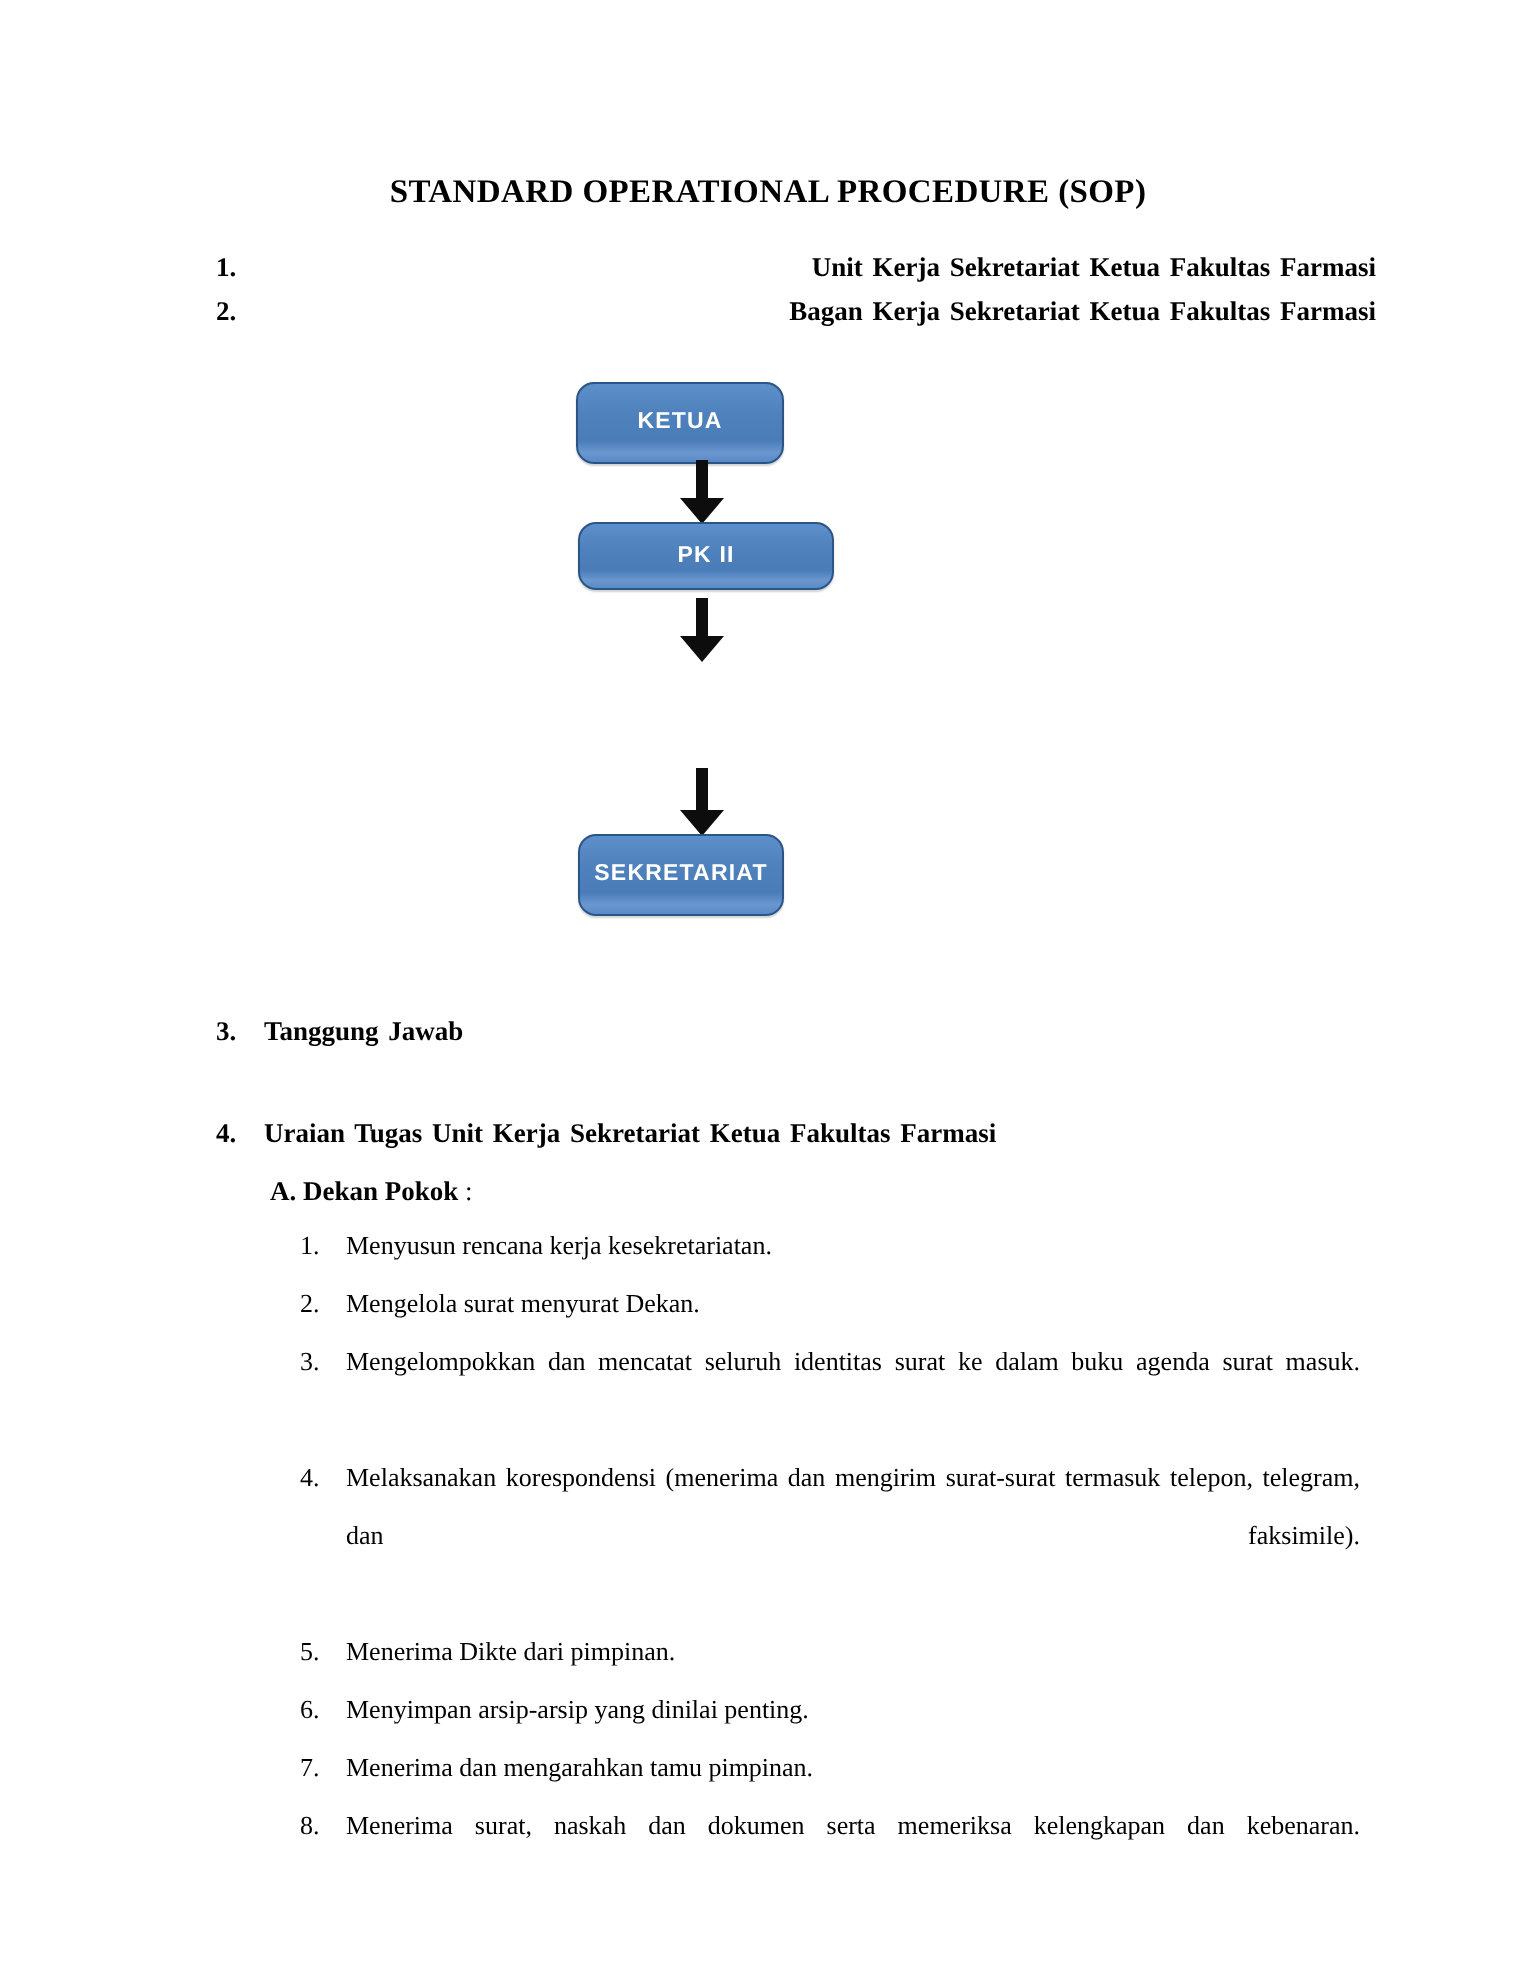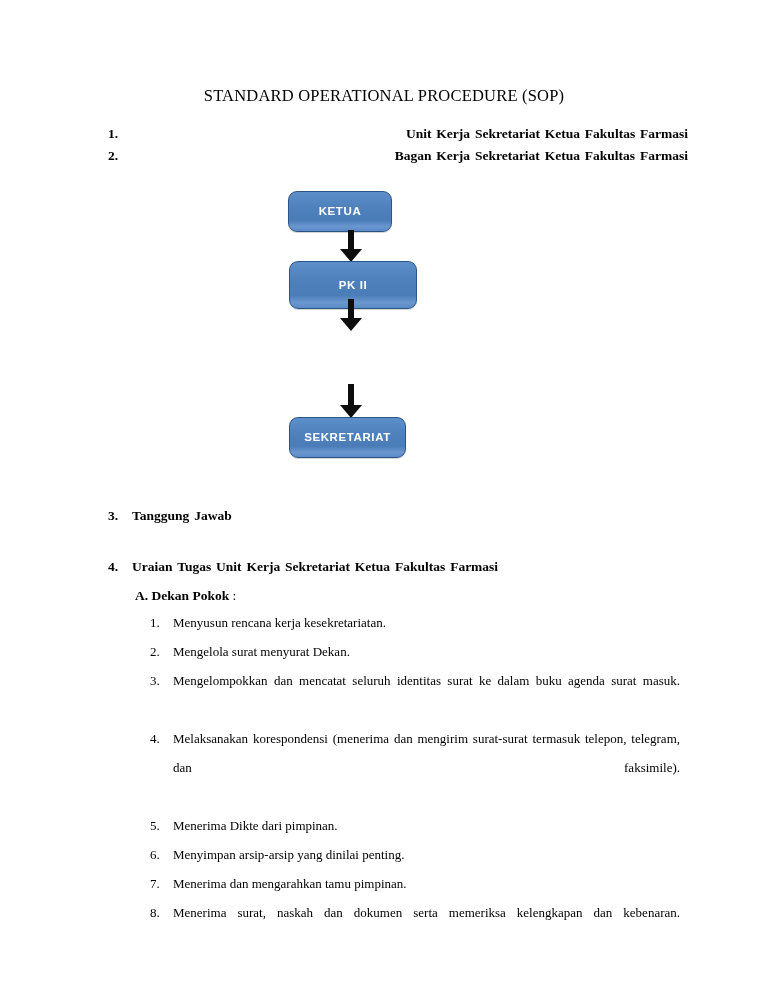--- a/index.html
+++ b/index.html
@@ -25,21 +25,21 @@
   }
 
   
   .doc-title {
     position: absolute;
     left: 0;
     top: 86px;
     width: 768px;
     text-align: center;
     font-size: 16.5px;
-    font-weight: normal;
+    font-weight: bold;
     letter-spacing: 0.2px;
   }
 
   
   .top-list {
     position: absolute;
     left: 108px;
     top: 124px;
     width: 580px;
   }
@@ -86,23 +86,23 @@
     font-size: 11.5px;
     letter-spacing: 0.6px;
     display: flex;
     align-items: center;
     justify-content: center;
     text-align: center;
     line-height: 15px;
     box-shadow: 0 1px 1px rgba(0,0,0,0.18);
   }
   .node-ketua       { left: 288px; top: 6px;   width: 104px; height: 41px; }
-  .node-pkii        { left: 289px; top: 76px;  width: 128px; height: 48px; }
+  .node-pkii        { left: 289px; top: 76px;  width: 128px; height: 34px; }
   .node-kasubag     { left: 287px; top: 146px; width: 124px; height: 55px; }
-  .node-sekretariat { left: 289px; top: 232px; width: 117px; height: 41px; }
+  .node-sekretariat { left: 289px; top: 232px; width: 103px; height: 41px; }
 
   .connector {
     position: absolute;
     width: 22px;
   }
   .connector .shaft {
     position: absolute;
     left: 8px;
     top: 0;
     width: 6px;

